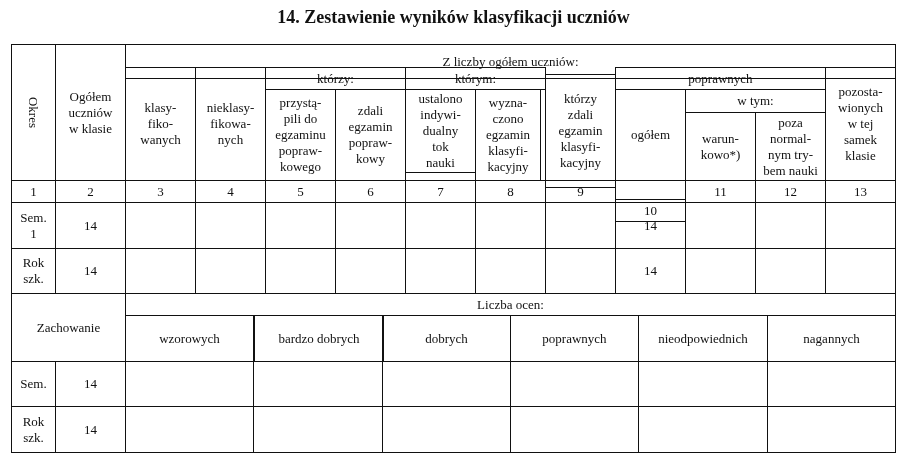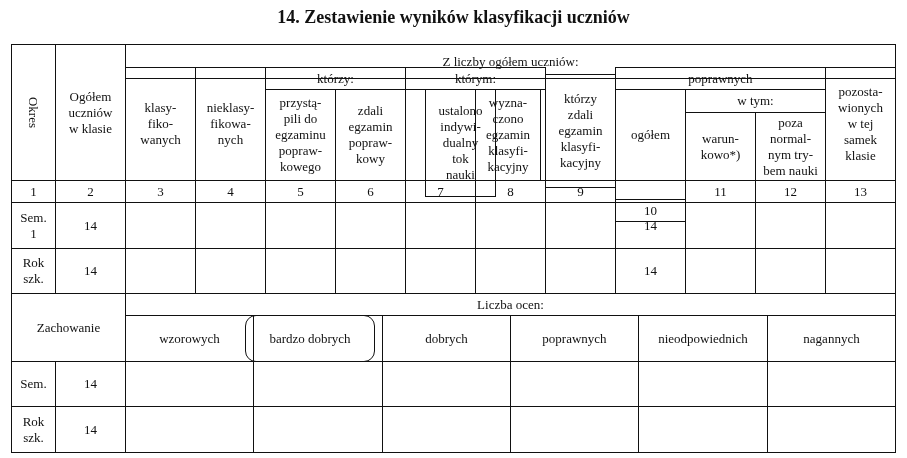--- a/index.html
+++ b/index.html
@@ -33,21 +33,21 @@
     <div class="c" style="left: 265px; top: 89px; width: 71px; height: 92px;">przystą-
 pili do
 egzaminu
 popraw-
 kowego</div>
     <div class="c" style="left: 335px; top: 89px; width: 71px; height: 92px;">zdali
 egzamin
 popraw-
 kowy</div>
     <div class="c" style="left: 405px; top: 67px; width: 141px; height: 23px;">którym:</div>
-    <div class="c" style="left: 405px; top: 89px; width: 71px; height: 108px; margin-left: 20px;">ustalono
+    <div class="c" style="left: 405px; top: 89px; width: 71px; height: 84px;">ustalono
 indywi-
 dualny
 tok
 nauki</div>
     <div class="c" style="left: 475px; top: 89px; width: 66px; height: 92px;">wyzna-
 czono
 egzamin
 klasyfi-
 kacyjny</div>
     <div class="c" style="left: 545px; top: 67px; width: 71px; height: 114px; margin-top: 7px;">którzy
@@ -106,21 +106,21 @@
     <div class="c" style="left: 405px; top: 248px; width: 71px; height: 46px;"></div>
     <div class="c" style="left: 475px; top: 248px; width: 71px; height: 46px;"></div>
     <div class="c" style="left: 545px; top: 248px; width: 71px; height: 46px;"></div>
     <div class="c" style="left: 615px; top: 248px; width: 71px; height: 46px;">14</div>
     <div class="c" style="left: 685px; top: 248px; width: 71px; height: 46px;"></div>
     <div class="c" style="left: 755px; top: 248px; width: 71px; height: 46px;"></div>
     <div class="c" style="left: 825px; top: 248px; width: 71px; height: 46px;"></div>
     <div class="c" style="left: 11px; top: 293px; width: 115px; height: 69px;">Zachowanie</div>
     <div class="c" style="left: 125px; top: 293px; width: 771px; height: 23px;">Liczba ocen:</div>
     <div class="c" style="left: 125px; top: 315px; width: 129px; height: 47px;">wzorowych</div>
-    <div class="c" style="left: 245px; top: 315px; width: 130px; height: 47px; border-radius: 11px;">bardzo dobrych</div>
+    <div class="c" style="left: 254px; top: 315px; width: 130px; height: 47px;">bardzo dobrych</div>
     <div class="c" style="left: 382px; top: 315px; width: 129px; height: 47px;">dobrych</div>
     <div class="c" style="left: 510px; top: 315px; width: 129px; height: 47px;">poprawnych</div>
     <div class="c" style="left: 638px; top: 315px; width: 130px; height: 47px;">nieodpowiednich</div>
     <div class="c" style="left: 767px; top: 315px; width: 129px; height: 47px;">nagannych</div>
     <div class="c" style="left: 11px; top: 361px; width: 45px; height: 46px;">Sem.</div>
     <div class="c" style="left: 55px; top: 361px; width: 71px; height: 46px;">14</div>
     <div class="c" style="left: 125px; top: 361px; width: 129px; height: 46px;"></div>
     <div class="c" style="left: 253px; top: 361px; width: 130px; height: 46px;"></div>
     <div class="c" style="left: 382px; top: 361px; width: 129px; height: 46px;"></div>
     <div class="c" style="left: 510px; top: 361px; width: 129px; height: 46px;"></div>

